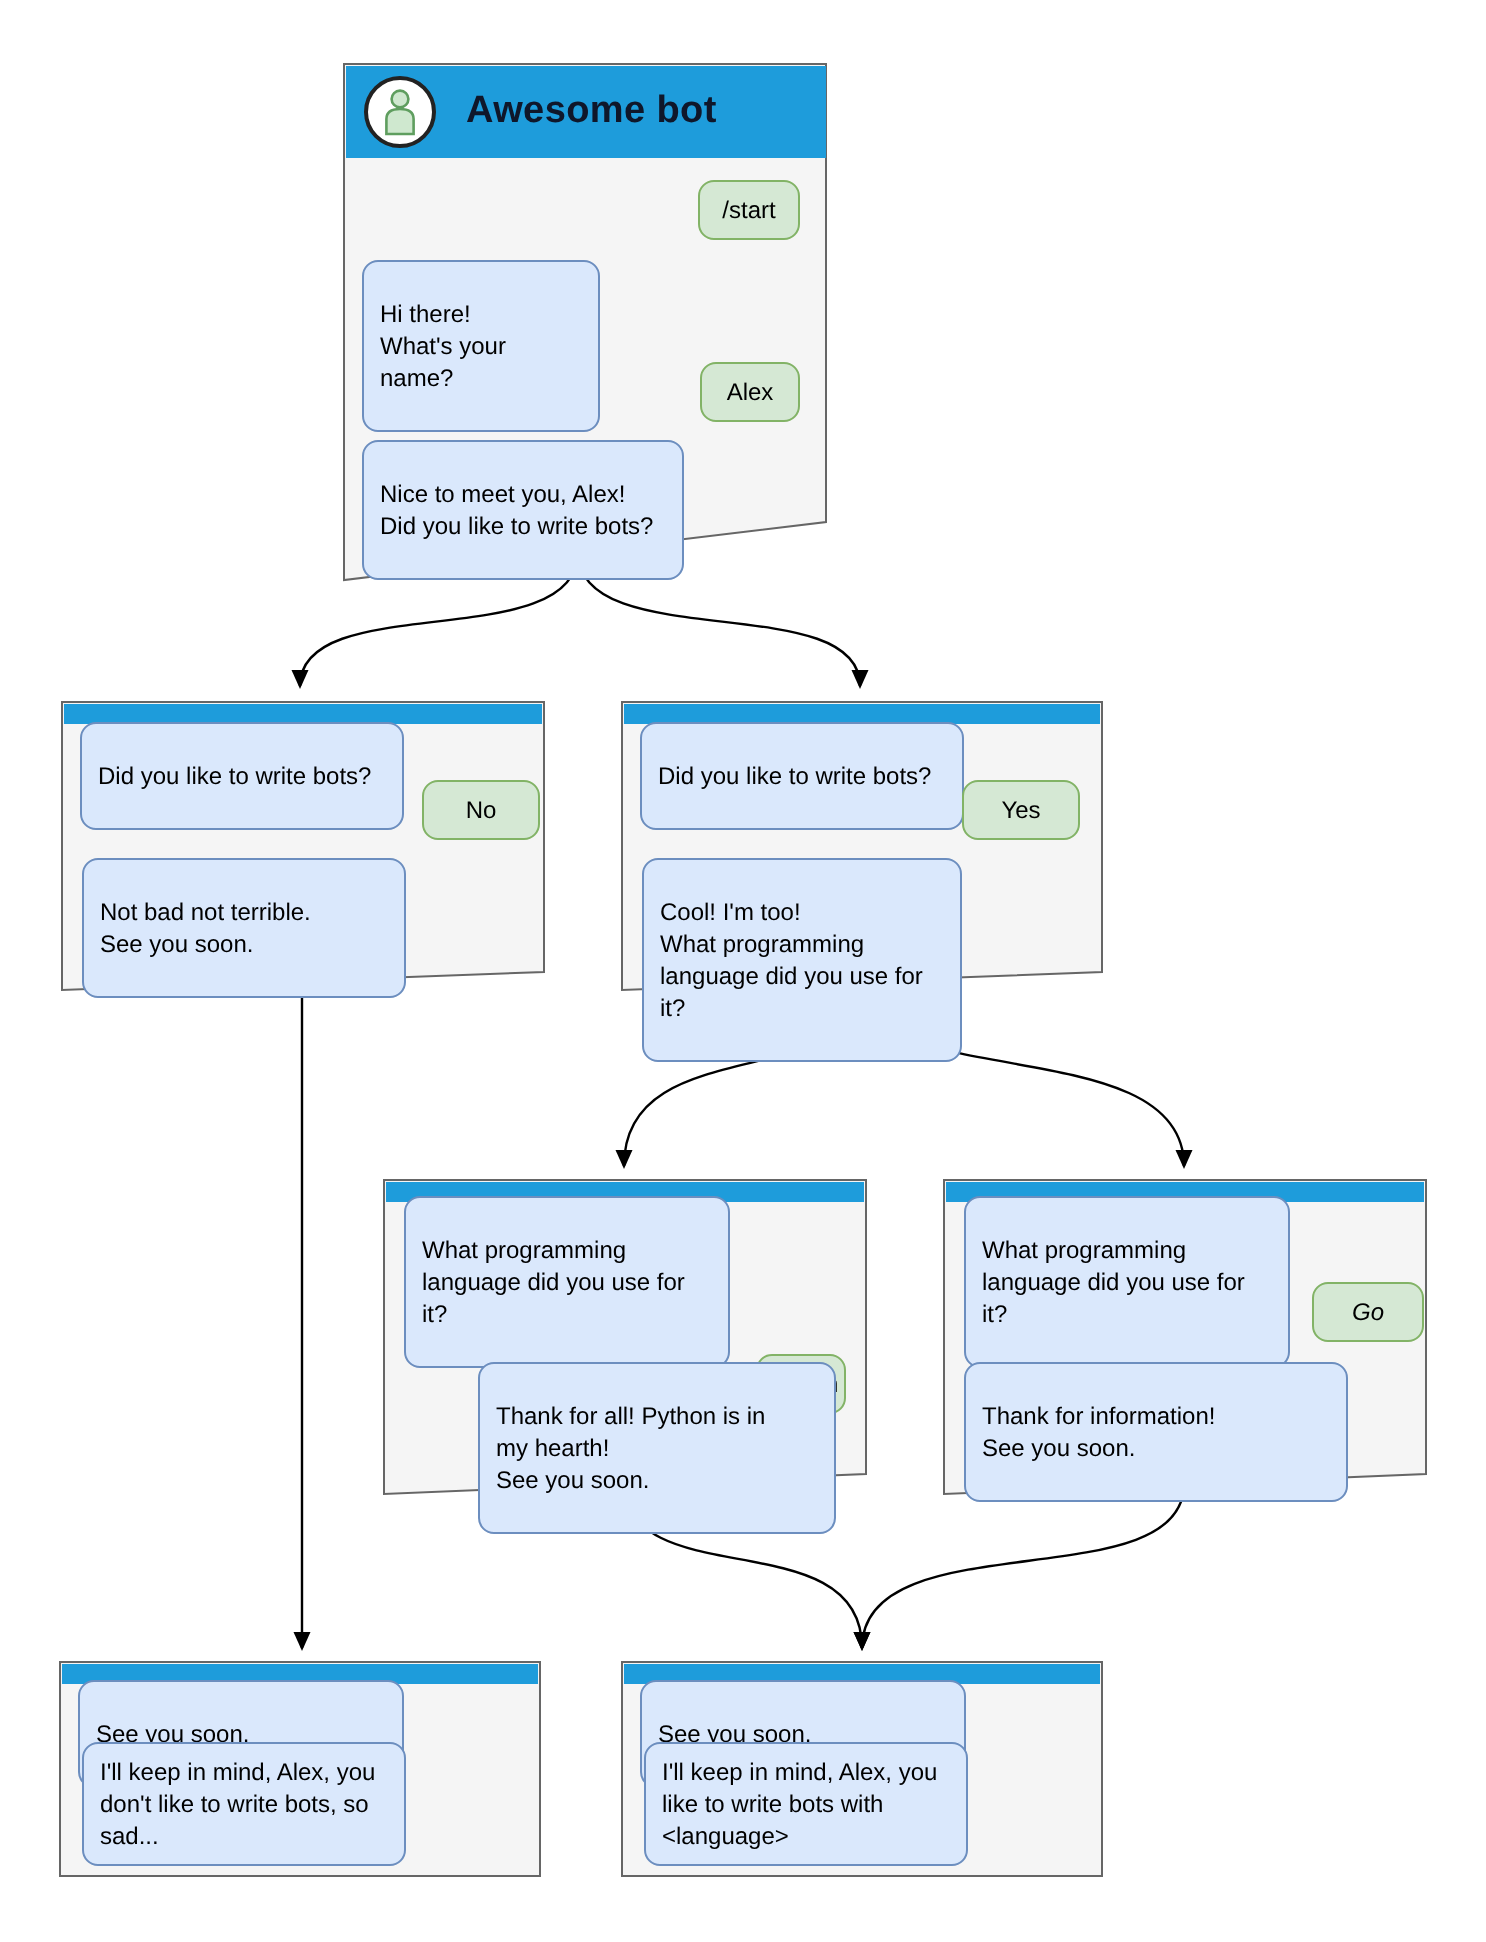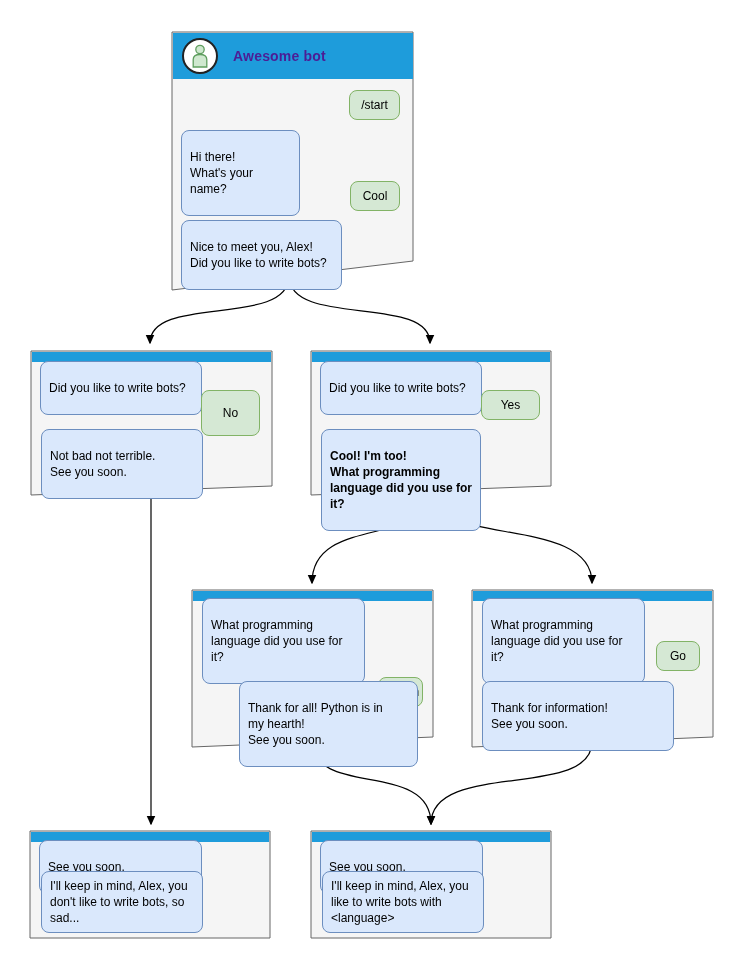--- a/index.html
+++ b/index.html
@@ -23,21 +23,21 @@
     box-sizing:border-box;
   }
   .root-hdr{display:flex;align-items:center;}
   .avatar{
     position:absolute;left:9px;top:5px;width:36px;height:36px;border-radius:50%;
     background:#ffffff;border:2px solid #222222;box-sizing:border-box;
     display:flex;align-items:center;justify-content:center;
   }
   .bot-title{
     position:absolute;left:60px;top:0;height:100%;display:flex;align-items:center;
-    color:#4c1d95;font-size:14px;font-weight:bold;letter-spacing:.2px;
+    color:#0f172a;font-size:19px;font-weight:bold;letter-spacing:.2px;
   }
   .bubble{
     position:absolute;box-sizing:border-box;border-radius:8px;
     font-size:12px;line-height:16px;color:#000000;white-space:pre-line;
   }
   .bot-bubble{
     background:var(--bot-bubble-fill);border:1px solid var(--bot-bubble-border);
     padding:18px 8px;
   }
   .user-bubble{
@@ -89,45 +89,45 @@
   <div class="hdr" style="left:32px;top:352px;width:239px;height:10px;"></div>
   <div class="hdr" style="left:312px;top:352px;width:238px;height:10px;"></div>
   <div class="hdr" style="left:193px;top:591px;width:239px;height:10px;"></div>
   <div class="hdr" style="left:473px;top:591px;width:239px;height:10px;"></div>
   <div class="hdr" style="left:31px;top:832px;width:238px;height:10px;"></div>
   <div class="hdr" style="left:312px;top:832px;width:238px;height:10px;"></div>
 
   <div class="bubble user-bubble" style="left:349px;top:90px;width:51px;height:30px;">/start</div>
   <div class="bubble bot-bubble" style="left:181px;top:130px;width:119px;">Hi there!
 What's your name?</div>
-  <div class="bubble user-bubble" style="left:350px;top:181px;width:50px;height:30px;">Cool</div>
+  <div class="bubble user-bubble" style="left:350px;top:181px;width:50px;height:30px;">Alex</div>
   <div class="bubble bot-bubble" style="left:181px;top:220px;width:161px;">Nice to meet you, Alex!
 Did you like to write bots?</div>
 
   <div class="bubble bot-bubble" style="left:40px;top:361px;width:162px;">Did you like to write bots?</div>
-  <div class="bubble user-bubble" style="left:201px;top:390px;width:59px;height:46px;">No</div>
+  <div class="bubble user-bubble" style="left:211px;top:390px;width:59px;height:30px;">No</div>
   <div class="bubble bot-bubble" style="left:41px;top:429px;width:162px;">Not bad not terrible.
 See you soon.</div>
 
   <div class="bubble bot-bubble" style="left:320px;top:361px;width:162px;">Did you like to write bots?</div>
   <div class="bubble user-bubble" style="left:481px;top:390px;width:59px;height:30px;">Yes</div>
-  <div class="bubble bot-bubble" style="left:321px;top:429px;width:160px;font-weight:bold;">Cool! I'm too!
+  <div class="bubble bot-bubble" style="left:321px;top:429px;width:160px;">Cool! I'm too!
 What programming
 language did you use for it?</div>
 
   <div class="bubble bot-bubble" style="left:202px;top:598px;width:163px;">What programming
 language did you use for it?</div>
   <div class="bubble user-bubble" style="left:378px;top:677px;width:45px;height:30px;">Python</div>
   <div class="bubble bot-bubble" style="left:202px;top:681px;width:179px;margin-left:37px;">Thank for all! Python is in
 my hearth!
 See you soon.</div>
 
   <div class="bubble bot-bubble" style="left:482px;top:598px;width:163px;">What programming
 language did you use for it?</div>
-  <div class="bubble user-bubble" style="left:656px;top:641px;width:44px;height:30px;">Go</div>
+  <div class="bubble user-bubble" style="left:656px;top:641px;width:56px;height:30px;font-style:italic;">Go</div>
   <div class="bubble bot-bubble" style="left:482px;top:681px;width:192px;">Thank for information!
 See you soon.</div>
 
   <div class="bubble bot-bubble" style="left:39px;top:840px;width:163px;">See you soon.</div>
   <div class="bubble bot-bubble" style="left:41px;top:871px;width:162px;padding-top:6px;padding-bottom:6px;">I'll keep in mind, Alex, you
 don't like to write bots, so
 sad...</div>
 
   <div class="bubble bot-bubble" style="left:320px;top:840px;width:163px;">See you soon.</div>
   <div class="bubble bot-bubble" style="left:322px;top:871px;width:162px;padding-top:6px;padding-bottom:6px;">I'll keep in mind, Alex, you

